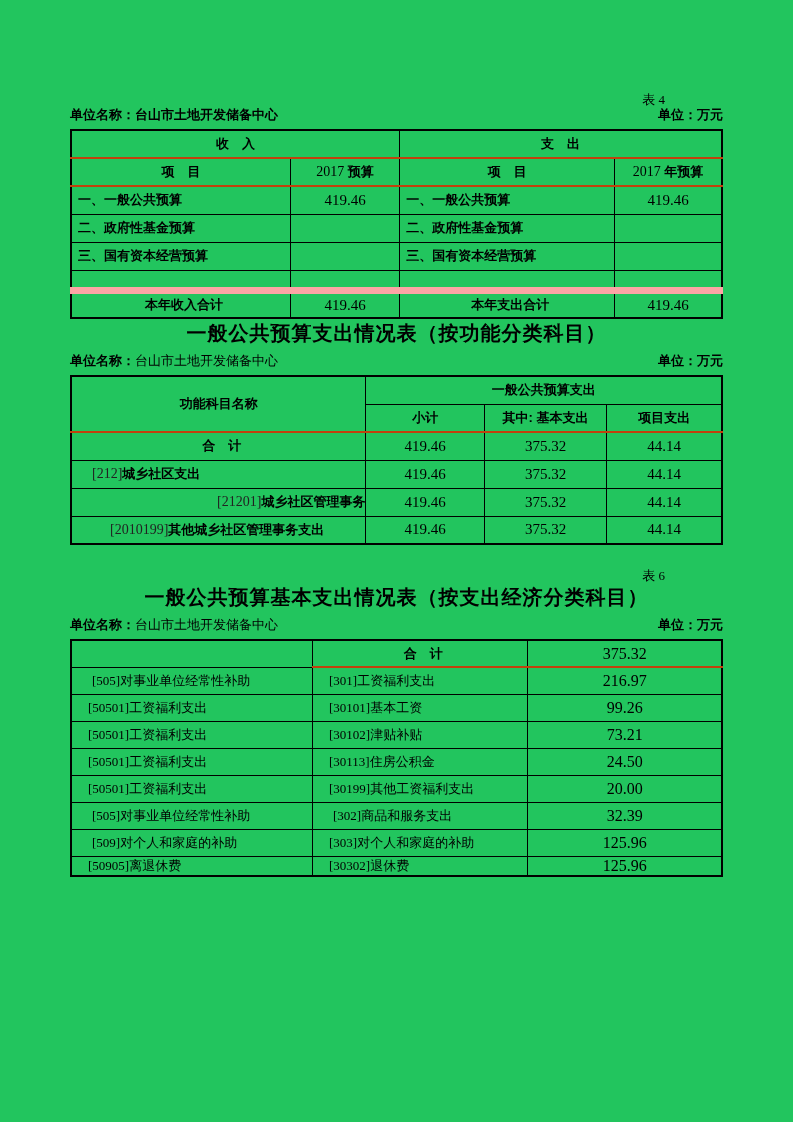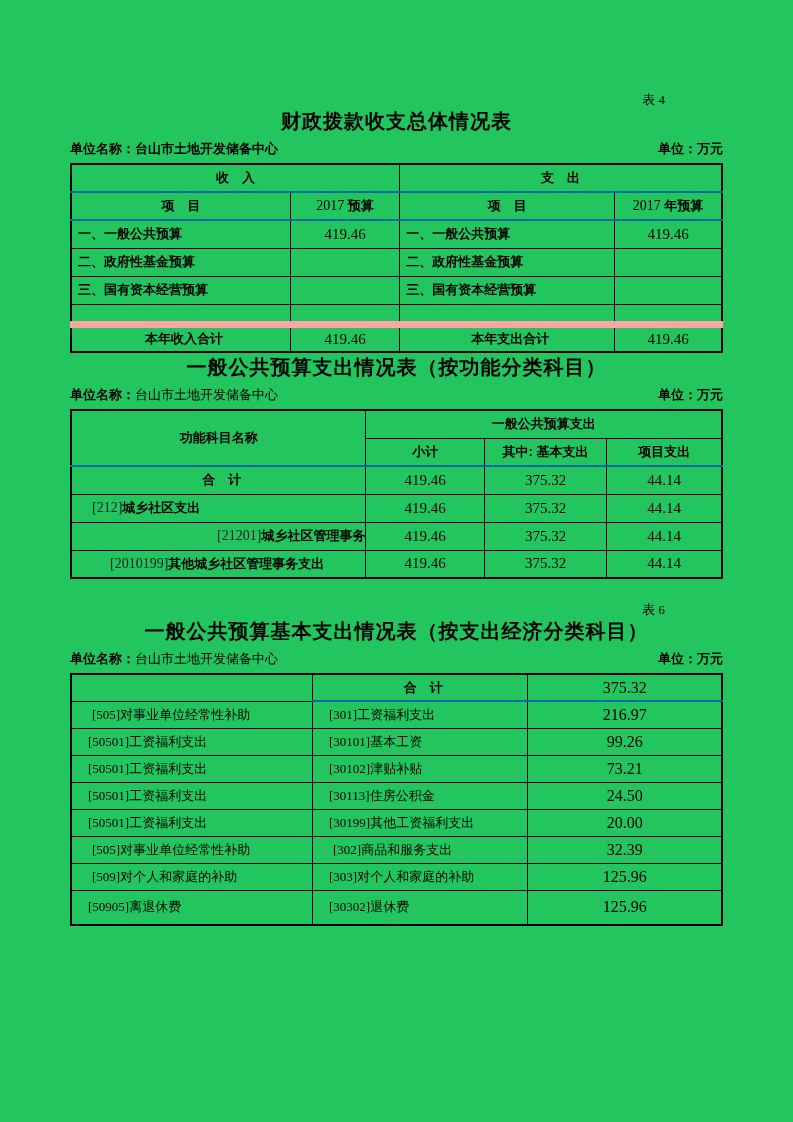--- a/index.html
+++ b/index.html
@@ -26,52 +26,51 @@
   .song{font-family:"Liberation Serif",serif;font-weight:normal;}
   table{
     width:100%;border-collapse:collapse;table-layout:fixed;
     border:2px solid #000;
   }
   th,td{
     border:1px solid #000;padding:0;vertical-align:middle;
     font-size:13px;overflow:hidden;white-space:nowrap;
   }
   th{font-weight:bold;text-align:center;}
-  .thickb{border-bottom:2px solid #0369a1;}
+  .thickb{border-bottom:2px solid #c2410c;}
   .thickt{border-top:7px solid #fca5a5;}
   .lbl{text-align:left;padding-left:6px;font-weight:bold;}
   .ctr{text-align:center;}
   .num{
     font-family:"Liberation Serif",serif;font-size:15px;text-align:center;
     font-weight:normal;
   }
   .num16{font-size:16px;}
   .yr{font-family:"Liberation Serif",serif;font-weight:normal;font-size:14px;}
   .code{font-family:"Liberation Serif",serif;font-weight:normal;font-size:14px;color:#222;}
   .name{font-weight:bold;font-size:13px;}
   .songlbl{
     font-family:"Liberation Serif",serif;font-weight:normal;font-size:13px;
     text-align:left;
   }
   .h28{height:28px;}
   .h27{height:27px;}
   .h20{height:20px;}
-  .h36{height:35px;}
+  .h36{height:20px;}
   .ind0{padding-left:20px;}
   .ind1{padding-left:20px;text-align:right;}
   .ind2{padding-left:38px;}
   .ind1b{padding-left:16px;}
 </style>
 </head>
 <body>
 
 <div class="sheet">
 
   <div class="tag first">表 4</div>
-  <div class="doc-title">财政拨款收支总体情况表</div>
   <div class="unit-row">
     <div>
       <span class="hei">单位名称：</span><span class="hei">台山市土地开发储备中心</span>
     </div>
     <div class="hei">单位：万元</div>
   </div>
 
   <table>
     <colgroup>
         <col style="width:33.7%">

